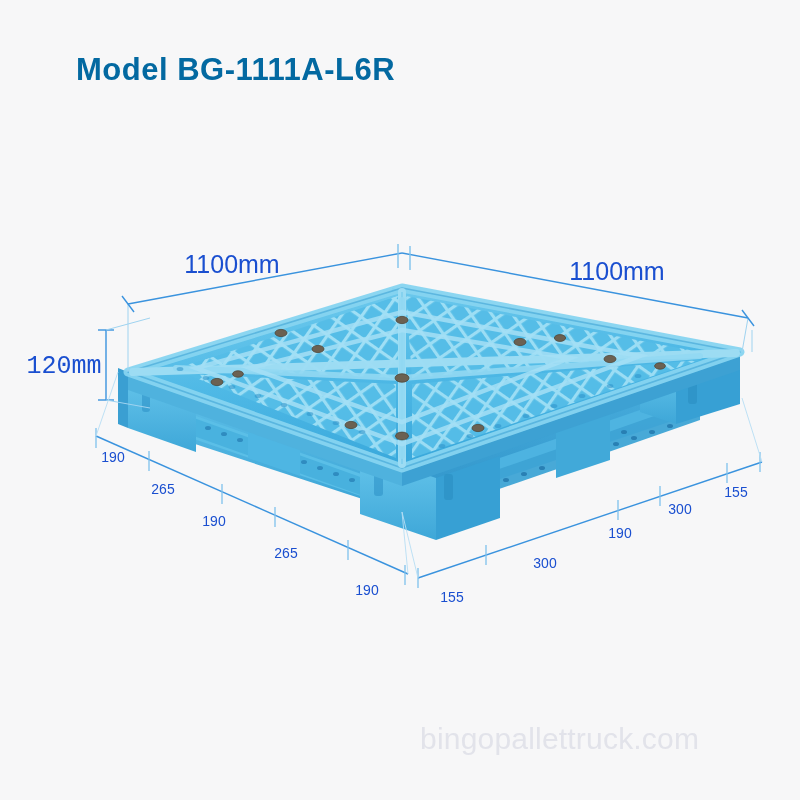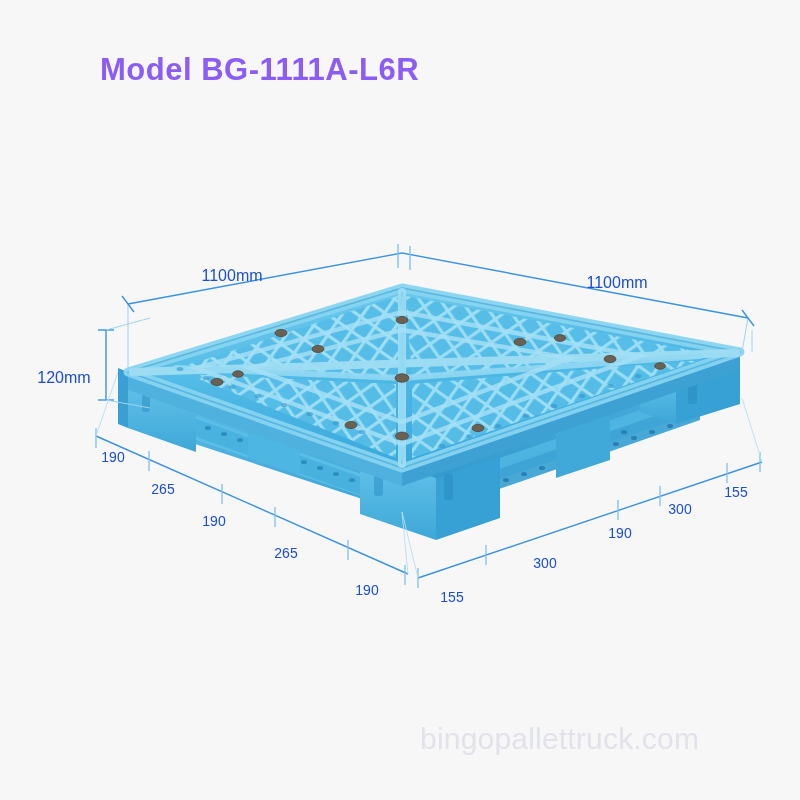--- a/index.html
+++ b/index.html
@@ -41,22 +41,21 @@
     white-space: nowrap;
   }
   .dimlabel {
     position: absolute;
     font-size: 14px;
     color: #1a4fd0;
     white-space: nowrap;
     transform: translate(-50%, -50%);
   }
   .dimlabel.big {
-    font-size: 16px;
-    margin-top: 12px;
+    font-size: 25px;
   }
   svg.overlay {
     position: absolute;
     left: 0; top: 0;
     width: 800px;
     height: 800px;
     pointer-events: none;
   }
 </style>
 </head>
@@ -308,27 +307,27 @@
       </g>
       <g stroke="#b7deF4" stroke-width="0.9">
         <line x1="402" y1="512" x2="418" y2="578"></line>
         <line x1="742" y1="398" x2="762" y2="462"></line>
       </g>
 
       <line x1="752" y1="330" x2="752" y2="352" stroke="#9fd3f0" stroke-width="1"></line>
     </g>
   </svg>
 
-  <div class="title" style="color: #8b5cf6; margin-left: 24px;">Model BG-1111A-L6R</div>
+  <div class="title" style="color: #0369a1;">Model BG-1111A-L6R</div>
 
   <div class="watermark" style="color: rgb(226, 227, 234);">bingopallettruck.com</div>
 
   <div class="dimlabel big" id="ov0" style="left: 232px; top: 264px; color: rgb(26, 79, 208);">1100mm</div>
   <div class="dimlabel big" id="ov1" style="left: 617px; top: 271px; color: rgb(26, 79, 208);">1100mm</div>
-  <div class="dimlabel big" id="ov2" style="left: 64px; top: 366px; color: rgb(26, 79, 208);">120mm</div>
+  <div class="dimlabel big" id="ov2" style="left: 64px; top: 366px; color: rgb(26, 79, 208); font-family: Liberation Mono, monospace;">120mm</div>
 
   <div class="dimlabel" id="lc0" style="left: 113px; top: 457px; color: rgb(26, 79, 208);">190</div>
   <div class="dimlabel" id="lc1" style="left: 163px; top: 489px; color: rgb(26, 79, 208);">265</div>
   <div class="dimlabel" id="lc2" style="left: 214px; top: 521px; color: rgb(26, 79, 208);">190</div>
   <div class="dimlabel" id="lc3" style="left: 286px; top: 553px; color: rgb(26, 79, 208);">265</div>
   <div class="dimlabel" id="lc4" style="left: 367px; top: 590px; color: rgb(26, 79, 208);">190</div>
 
   <div class="dimlabel" id="rc0" style="left: 452px; top: 597px; color: rgb(26, 79, 208);">155</div>
   <div class="dimlabel" id="rc1" style="left: 545px; top: 563px; color: rgb(26, 79, 208);">300</div>
   <div class="dimlabel" id="rc2" style="left: 620px; top: 533px; color: rgb(26, 79, 208);">190</div>

